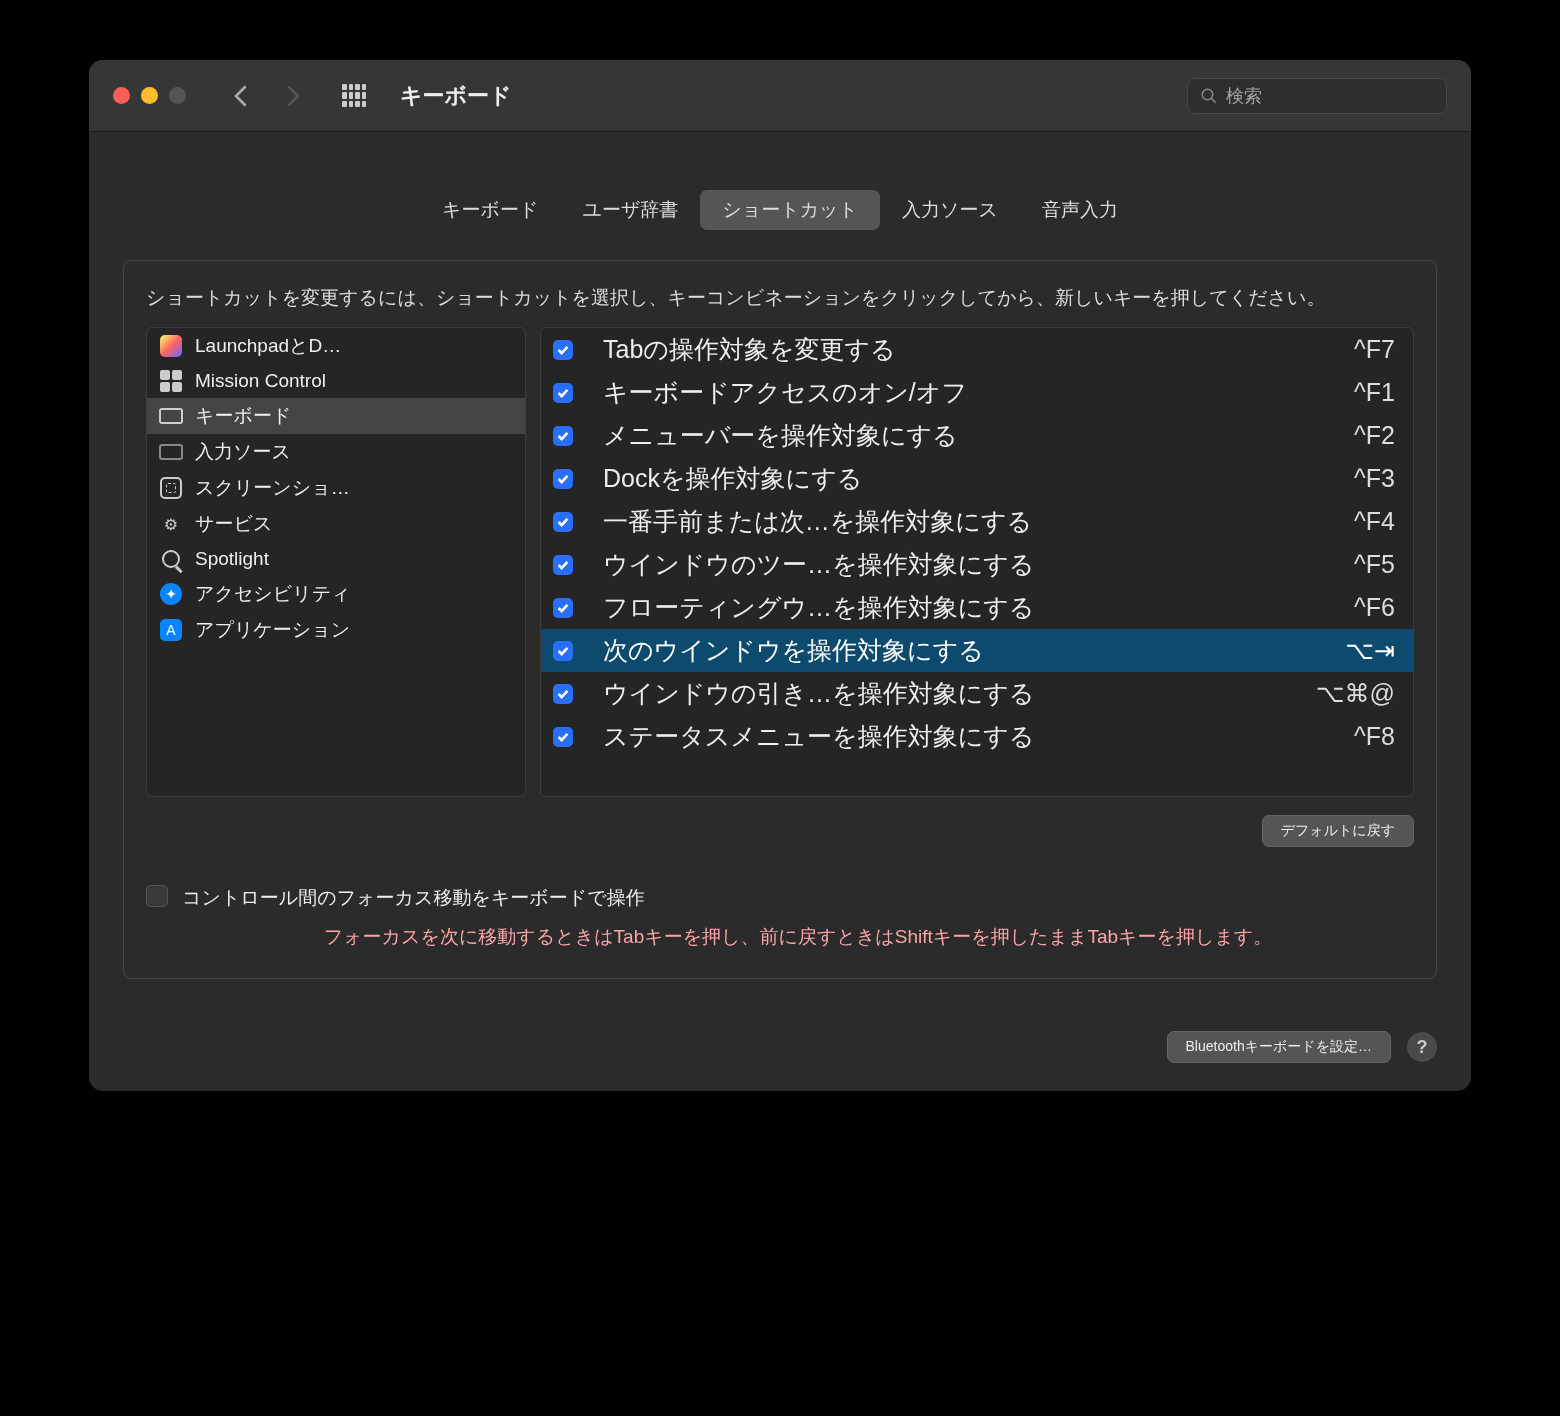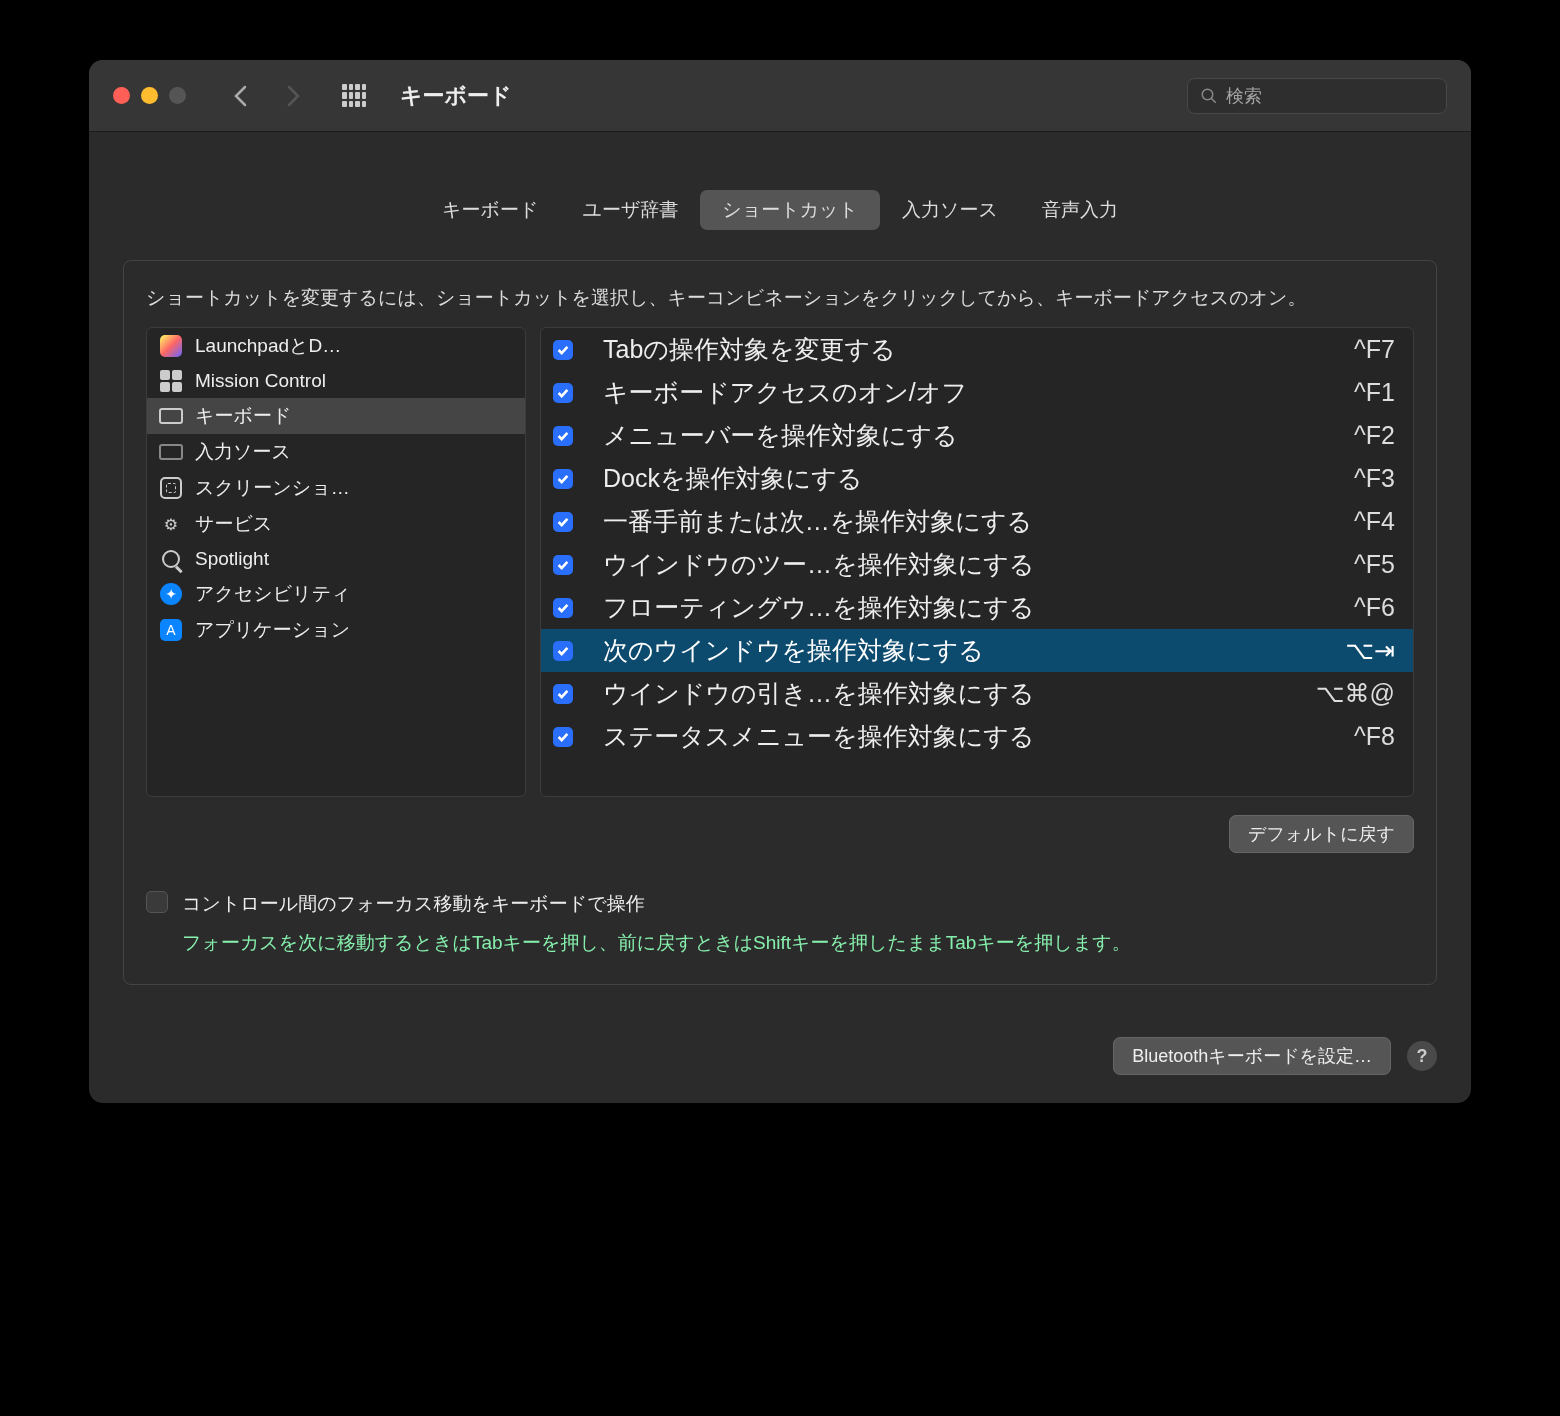--- a/index.html
+++ b/index.html
@@ -161,41 +161,41 @@
 .restore-row {
   display: flex;
   justify-content: flex-end;
   margin-top: 18px;
 }
 .btn {
   background: #555;
   border: 1px solid #666;
   border-radius: 7px;
   padding: 6px 18px;
-  font-size: 18px;
+  font-size: 14px;
   color: #eee;
 }
 
 .focus-section {
   margin-top: 36px;
   display: flex;
   gap: 14px;
   align-items: flex-start;
 }
 .focus-check {
   width: 22px; height: 22px;
   border-radius: 5px;
   background: #3a3a3a;
   border: 1px solid #555;
   flex-shrink: 0;
   margin-top: 2px;
 }
 .focus-text { color: #ddd; font-size: 19px; line-height: 1.6; }
 .focus-title { color: #eee; margin-bottom: 8px; }
-.focus-desc { padding-left: 36px; color: #86efac; }
+.focus-desc { padding-left: 36px; color: #fca5a5; text-align: center; }
 
 .footer {
   display: flex;
   justify-content: flex-end;
   align-items: center;
   gap: 16px;
   padding: 22px 34px 28px;
 }
 .help {
   width: 30px; height: 30px;
@@ -271,21 +271,21 @@
     <div class="tabs">
       <div class="tab">キーボード</div>
       <div class="tab">ユーザ辞書</div>
       <div class="tab active">ショートカット</div>
       <div class="tab">入力ソース</div>
       <div class="tab">音声入力</div>
     </div>
 
     <div class="pref-box">
 
-      <div class="instruction">ショートカットを変更するには、ショートカットを選択し、キーコンビネーションをクリックしてから、キーボードアクセスのオン。</div>
+      <div class="instruction">ショートカットを変更するには、ショートカットを選択し、キーコンビネーションをクリックしてから、新しいキーを押してください。</div>
 
       <div class="panes">
 
         <div class="sidebar">
           <div class="sidebar-item">
             <span class="sicon">
                 <span class="ic-launchpad"></span>
               </span>
             <span>LaunchpadとD…</span>
           </div>

